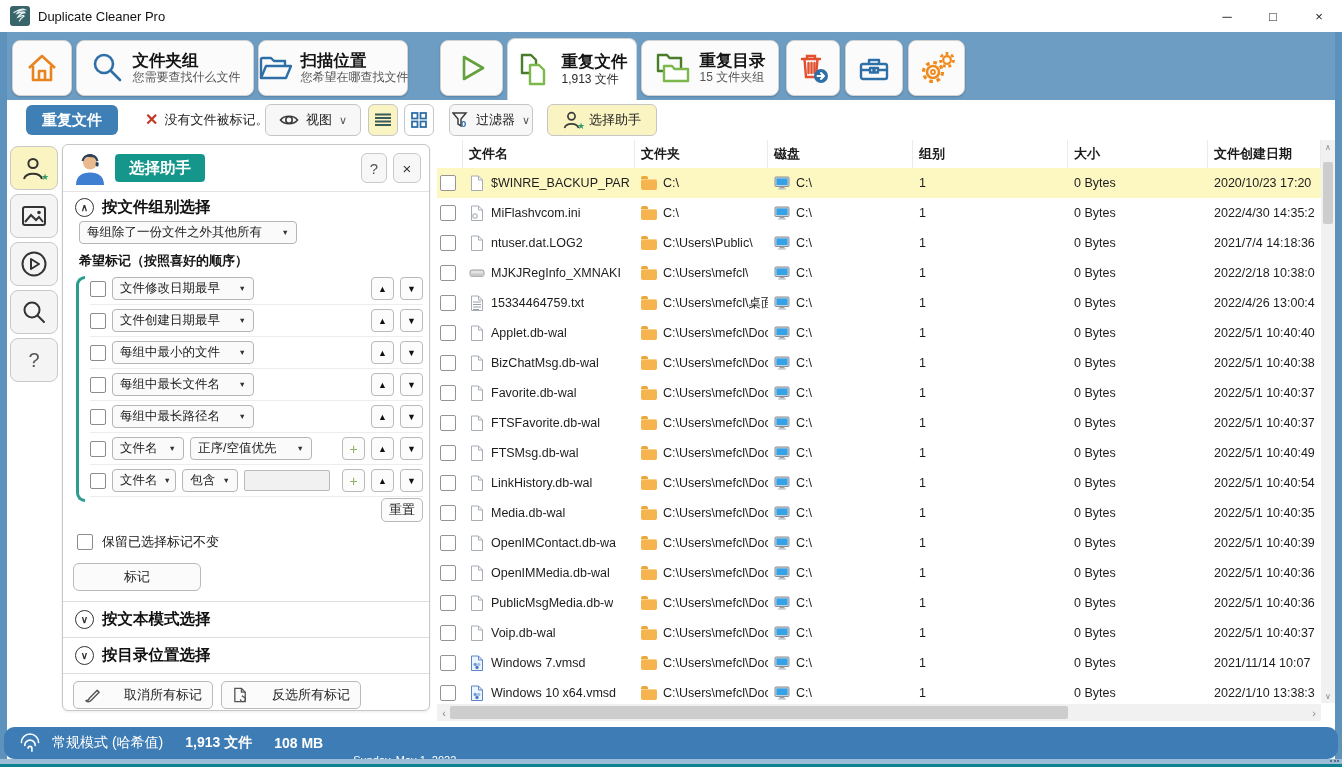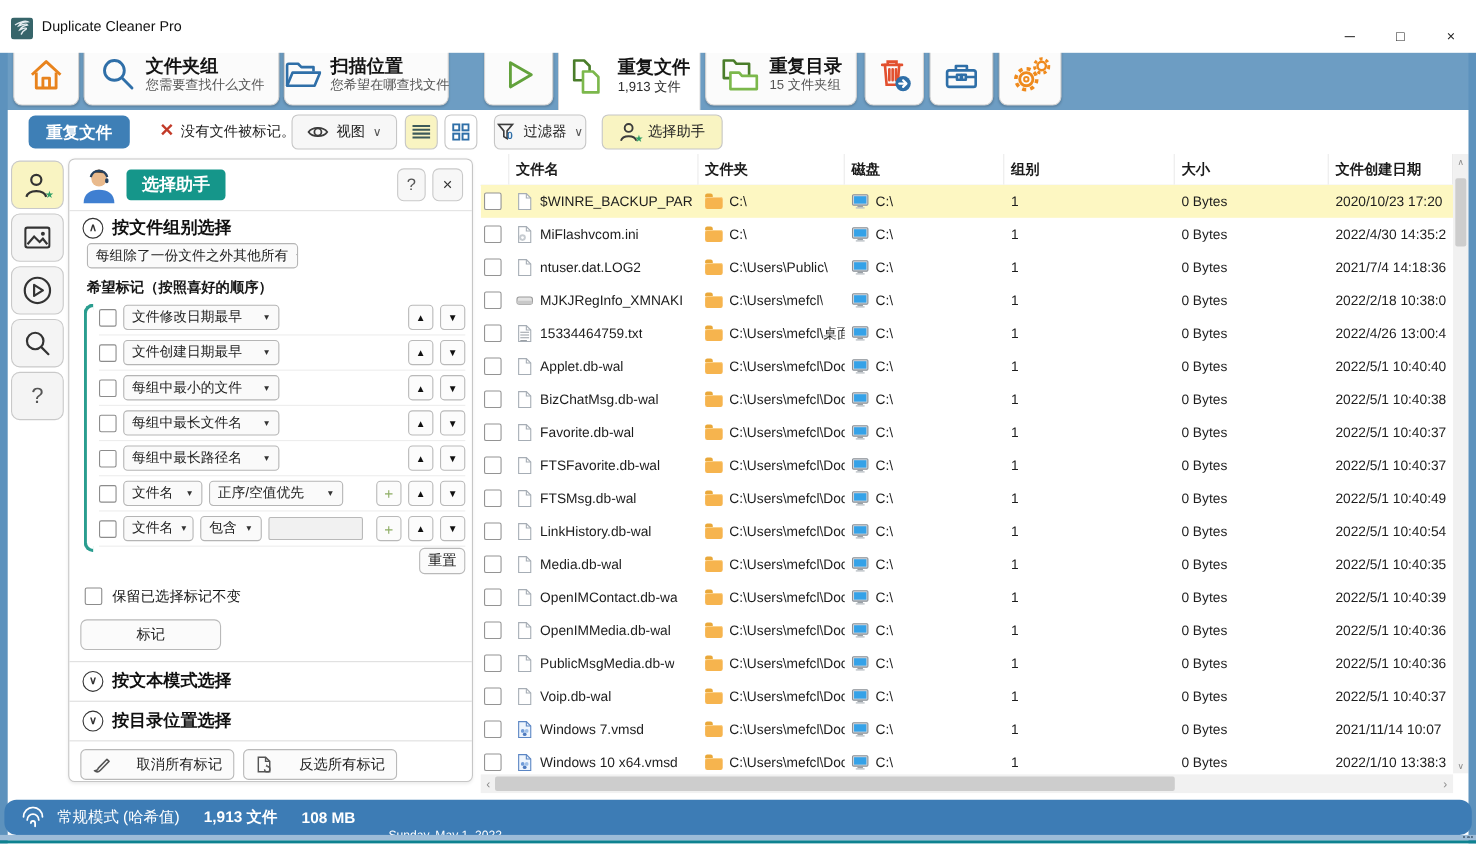--- a/index.html
+++ b/index.html
@@ -1,19 +1,19 @@
 <!DOCTYPE html>
 <html style="--c-toolbar-bg: #6d9dc3; --c-accent-blue: #3e7fb6; --c-statusbar-bg: #3d7cb5; --c-highlight-yellow: #f9f4c2; --c-row-highlight: #fdf7c2; --c-teal-badge: #15968a; --c-bottom-edge-teal: #0e8290;"><head>
 <meta charset="utf-8">
 <style>
   html,body{margin:0;padding:0;}
   .win{position:relative;width:1342px;height:767px;overflow:hidden;background:#fff;
        font-family:"Liberation Sans",sans-serif;-webkit-font-smoothing:antialiased;}
   
-  .titlebar{position:absolute;left:0;top:16px;right:0;height:32px;background:#fff;display:flex;align-items:flex-start;padding-left:10px;box-sizing:border-box;z-index:7;}
+  .titlebar{position:absolute;left:0;top:0;right:0;height:32px;background:#fff;display:flex;align-items:center;padding-left:10px;box-sizing:border-box;z-index:7;}
   .apptitle{font-size:13px;color:#111;margin-left:8px;}
   .wctrls{margin-left:auto;display:flex;height:100%;}
   .wc{width:46px;height:100%;display:flex;align-items:center;justify-content:center;font-size:13px;color:#222;cursor:default;}
   
   .toolbar{position:absolute;left:0;top:32px;right:0;height:68px;background:var(--c-toolbar-bg,#6d9dc3);z-index:2;}
   .tab{position:absolute;top:8px;height:56px;background:#fbfbfb;border:1px solid #d2d2d2;border-radius:8px;
        box-shadow:0 1px 2px rgba(0,0,0,.18);display:flex;align-items:center;justify-content:center;gap:9px;box-sizing:border-box;}
   .t-home{left:12px;width:60px;}
   .t-search{left:76px;width:178px;}
   .t-scan{left:258px;width:150px;}
@@ -57,21 +57,21 @@
   .badge{position:absolute;left:52px;top:9px;height:28px;background:var(--c-teal-badge,#15968a);color:#fff;font-weight:bold;font-size:15.5px;padding:0 14px;border-radius:4px;display:inline-flex;align-items:center;}
   .p-help,.p-close{position:absolute;top:8px;height:30px;border:1px solid #c9c9c9;border-radius:6px;background:#f7f7f7;display:flex;align-items:center;justify-content:center;font-size:15px;color:#555;box-sizing:border-box;}
   .p-help{right:42px;width:26px;}
   .p-close{right:8px;width:28px;color:#333;}
   .p-sec{position:absolute;left:12px;display:flex;align-items:center;gap:8px;font-size:15.5px;font-weight:bold;color:#101010;}
   .s1{top:52px;}
   .circ{width:19px;height:19px;border:1.6px solid #333;border-radius:50%;display:flex;align-items:center;justify-content:center;flex:none;box-sizing:border-box;}
   .circ i{font-style:normal;font-size:10px;color:#333;line-height:1;}
   .dd{height:23px;border:1px solid #b5b5b5;border-radius:4px;background:#fafafa;display:inline-flex;align-items:center;justify-content:space-between;padding:0 7px;font-size:12.5px;color:#222;box-sizing:border-box;gap:6px;white-space:nowrap;overflow:hidden;}
   .caret{font-style:normal;font-size:7.5px;color:#333;flex:none;}
-  .p-dd{position:absolute;left:16px;top:76px;width:192px;}
+  .p-dd{position:absolute;left:16px;top:76px;width:218px;}
   .p-label{position:absolute;left:16px;top:107px;font-size:13px;font-weight:bold;color:#151515;}
   .bracket{position:absolute;left:13px;top:131px;width:9px;height:226px;border-left:3px solid #2a9d8f;border-top:3px solid #2a9d8f;border-bottom:3px solid #2a9d8f;border-radius:10px 0 0 10px;box-sizing:border-box;}
   #rules-host{position:absolute;left:27px;top:128px;right:6px;}
   .rrow{height:31px;display:flex;align-items:center;gap:6px;border-bottom:1px solid #ededed;}
   .cbx{width:16px;height:16px;border:1.4px solid #8c8c8c;border-radius:2px;background:#fff;flex:none;box-sizing:border-box;}
   .dd1{width:142px;}
   .ddn{width:72px;}
   .dd2{width:122px;}
   .ddsm{width:62px;}
   .rinput{width:86px;height:21px;border:1px solid #b9b9b9;background:#f1f1f1;border-radius:2px;box-sizing:border-box;flex:none;}

